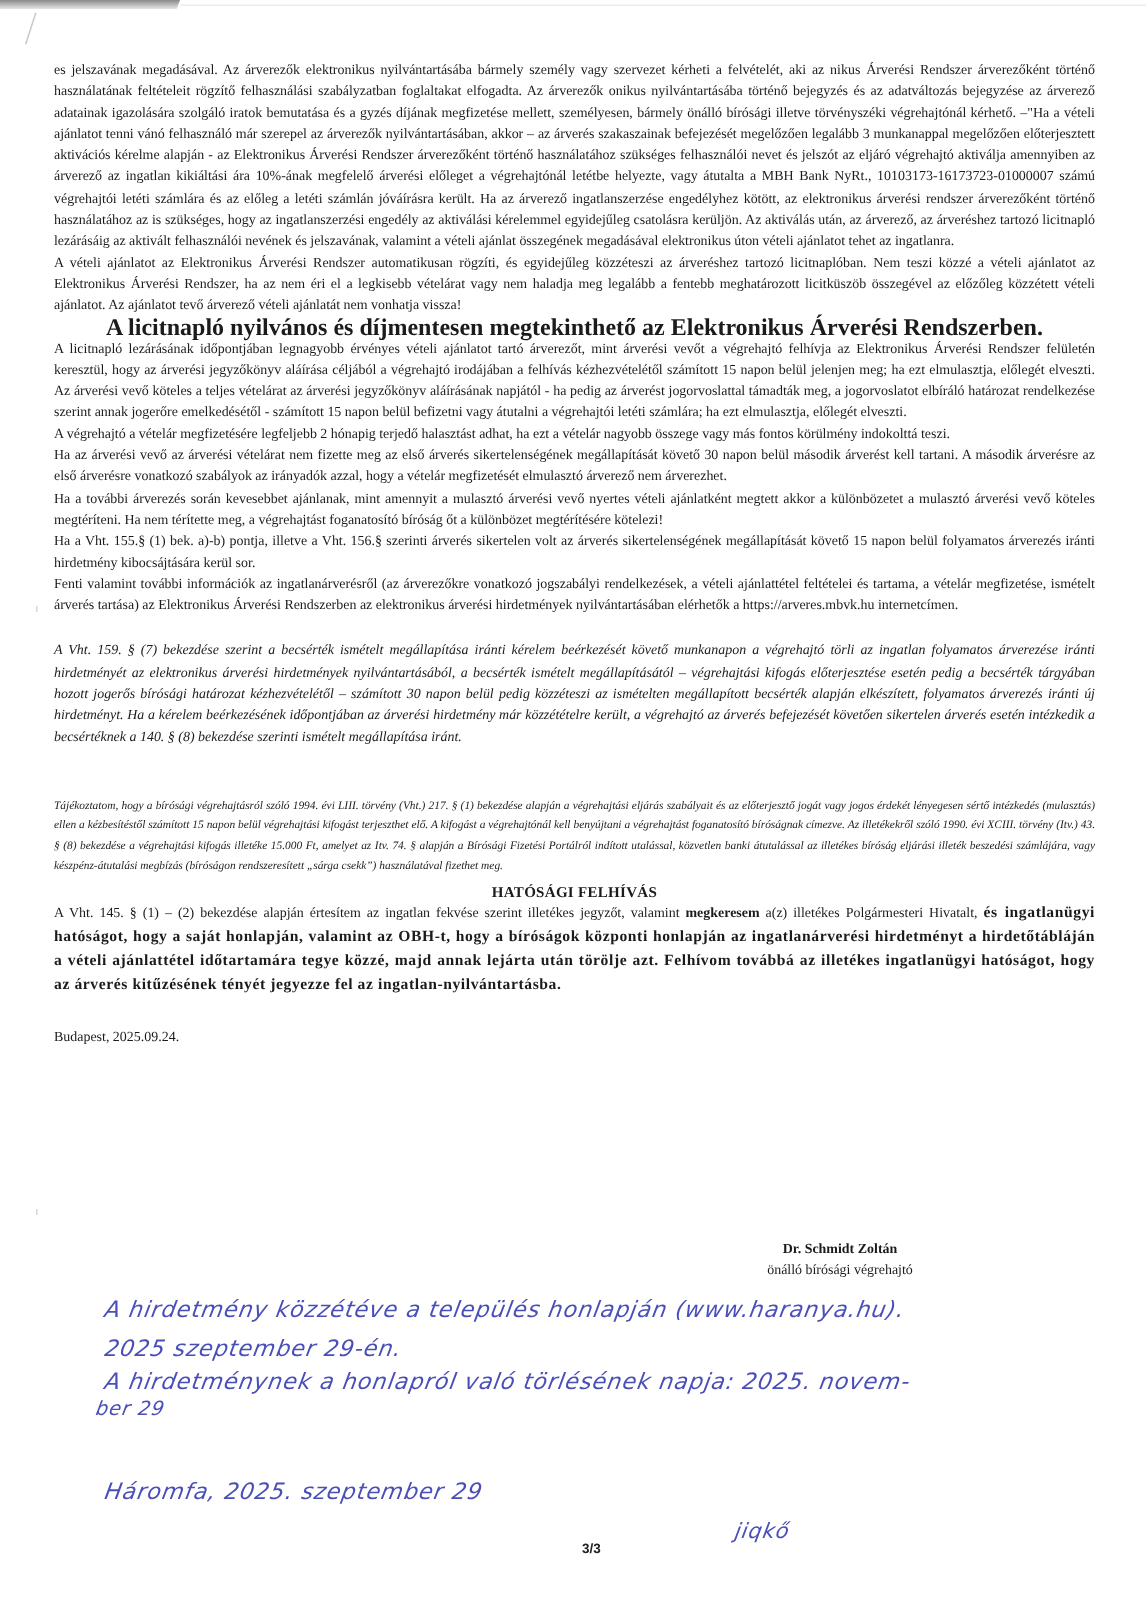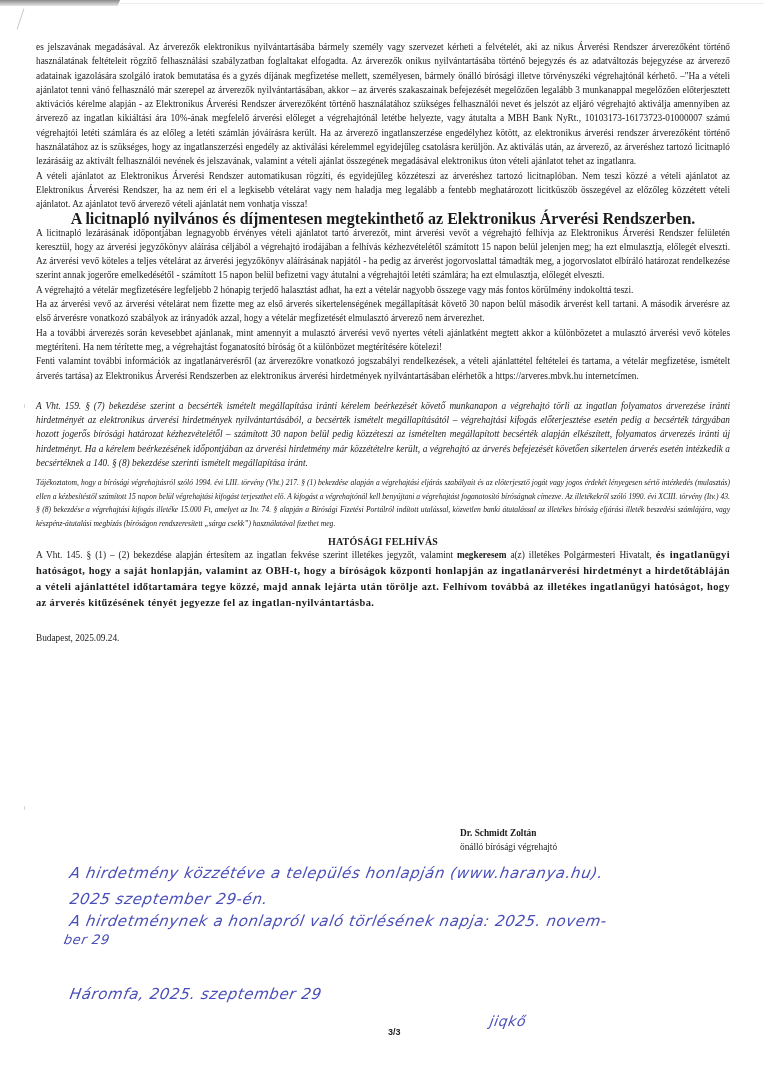--- a/index.html
+++ b/index.html
@@ -6,27 +6,27 @@
   body { width: 764px; height: 1080px; position: relative; overflow: hidden; font-family: "Liberation Serif", serif; color: #1b1b1b; }
   .scan-shadow { position: absolute; left: 0; top: 0; width: 120px; height: 6px; background: linear-gradient(to bottom, #8a8a8a, #e6e6e6); transform: skewX(-20deg); transform-origin: top left; }
   .scan-line { position: absolute; left: 20px; top: 8px; width: 1px; height: 22px; background: #c8c8c8; transform: rotate(18deg); }
   .top-rule { position: absolute; left: 120px; right: 0; top: 3px; height: 1px; background: #ececec; }
   .page { position: absolute; left: 36px; top: 40px; width: 694px; }
   p { margin: 0; font-size: 9.3px; line-height: 14.3px; text-align: justify; }
   .first-block p { text-indent: 0; }
   .centered-bold { text-align: center; font-weight: bold; font-size: 16px; line-height: 14px; }
   .italic-block { margin-top: 16px; font-style: italic; }
   .italic-block p { font-size: 9.3px; line-height: 14.3px; }
-  .info-block { margin-top: 6px; font-style: italic; }
+  .info-block { margin-top: 31px; font-style: italic; }
   .info-block p { font-size: 7.6px; line-height: 13.5px; }
   .heading { margin-top: 6px; text-align: center; font-weight: bold; font-size: 10px; letter-spacing: 0.2px; }
   .auth p { font-size: 9.3px; line-height: 15px; }
   .auth .b { font-weight: bold; font-size: 10.4px; letter-spacing: 0.4px; }
   .date { margin-top: 22px; font-size: 9.3px; }
-  .sig { position: absolute; left: 460px; width: 200px; text-align: left; font-size: 9.3px; line-height: 14px; }
+  .sig { position: absolute; left: 460px; width: 200px; text-align: center; font-size: 9.3px; line-height: 14px; }
   .sig .name { font-weight: bold; }
   .hand { position: absolute; font-family: "DejaVu Sans", sans-serif; font-style: italic; color: #4a4fb8; font-size: 15px; letter-spacing: 0.6px; white-space: nowrap; transform: skewX(-10deg); font-weight: 300; }
   .pagenum { position: absolute; left: 370px; top: 1027px; font-family: "Liberation Sans", sans-serif; font-weight: bold; font-size: 9px; color: #222; margin-left: 18px; }
   .left-dot { position: absolute; left: 24px; width: 1px; height: 4px; background: #d8d8d8; }
 </style>
 </head>
 <body>
 
 <div class="scan-shadow"></div>
 <div class="scan-line"></div>
@@ -34,20 +34,21 @@
 
 <div class="page">
   <div class="first-block">
     <p>es jelszavának megadásával. Az árverezők elektronikus nyilvántartásába bármely személy vagy szervezet kérheti a felvételét, aki az nikus Árverési Rendszer árverezőként történő használatának feltételeit rögzítő felhasználási szabályzatban foglaltakat elfogadta. Az árverezők onikus nyilvántartásába történő bejegyzés és az adatváltozás bejegyzése az árverező adatainak igazolására szolgáló iratok bemutatása és a gyzés díjának megfizetése mellett, személyesen, bármely önálló bírósági illetve törvényszéki végrehajtónál kérhető. –"Ha a vételi ajánlatot tenni vánó felhasználó már szerepel az árverezők nyilvántartásában, akkor – az árverés szakaszainak befejezését megelőzően legalább 3 munkanappal megelőzően előterjesztett aktivációs kérelme alapján - az Elektronikus Árverési Rendszer árverezőként történő használatához szükséges felhasználói nevet és jelszót az eljáró végrehajtó aktiválja amennyiben az árverező az ingatlan kikiáltási ára 10%-ának megfelelő árverési előleget a végrehajtónál letétbe helyezte, vagy átutalta a MBH Bank NyRt., 10103173-16173723-01000007 számú végrehajtói letéti számlára és az előleg a letéti számlán jóváírásra került. Ha az árverező ingatlanszerzése engedélyhez kötött, az elektronikus árverési rendszer árverezőként történő használatához az is szükséges, hogy az ingatlanszerzési engedély az aktiválási kérelemmel egyidejűleg csatolásra kerüljön. Az aktiválás után, az árverező, az árveréshez tartozó licitnapló lezárásáig az aktivált felhasználói nevének és jelszavának, valamint a vételi ajánlat összegének megadásával elektronikus úton vételi ajánlatot tehet az ingatlanra.</p>
     <p>A vételi ajánlatot az Elektronikus Árverési Rendszer automatikusan rögzíti, és egyidejűleg közzéteszi az árveréshez tartozó licitnaplóban. Nem teszi közzé a vételi ajánlatot az Elektronikus Árverési Rendszer, ha az nem éri el a legkisebb vételárat vagy nem haladja meg legalább a fentebb meghatározott licitküszöb összegével az előzőleg közzétett vételi ajánlatot. Az ajánlatot tevő árverező vételi ajánlatát nem vonhatja vissza!</p>
     <p class="centered-bold">A licitnapló nyilvános és díjmentesen megtekinthető az Elektronikus Árverési Rendszerben.</p>
     <p>A licitnapló lezárásának időpontjában legnagyobb érvényes vételi ajánlatot tartó árverezőt, mint árverési vevőt a végrehajtó felhívja az Elektronikus Árverési Rendszer felületén keresztül, hogy az árverési jegyzőkönyv aláírása céljából a végrehajtó irodájában a felhívás kézhezvételétől számított 15 napon belül jelenjen meg; ha ezt elmulasztja, előlegét elveszti. Az árverési vevő köteles a teljes vételárat az árverési jegyzőkönyv aláírásának napjától - ha pedig az árverést jogorvoslattal támadták meg, a jogorvoslatot elbíráló határozat rendelkezése szerint annak jogerőre emelkedésétől - számított 15 napon belül befizetni vagy átutalni a végrehajtói letéti számlára; ha ezt elmulasztja, előlegét elveszti.</p>
     <p>A végrehajtó a vételár megfizetésére legfeljebb 2 hónapig terjedő halasztást adhat, ha ezt a vételár nagyobb összege vagy más fontos körülmény indokolttá teszi.</p>
     <p>Ha az árverési vevő az árverési vételárat nem fizette meg az első árverés sikertelenségének megállapítását követő 30 napon belül második árverést kell tartani. A második árverésre az első árverésre vonatkozó szabályok az irányadók azzal, hogy a vételár megfizetését elmulasztó árverező nem árverezhet.</p>
     <p>Ha a további árverezés során kevesebbet ajánlanak, mint amennyit a mulasztó árverési vevő nyertes vételi ajánlatként megtett akkor a különbözetet a mulasztó árverési vevő köteles megtéríteni. Ha nem térítette meg, a végrehajtást foganatosító bíróság őt a különbözet megtérítésére kötelezi!</p>
+    <p>Ha a Vht. 155.§ (1) bek. a)-b) pontja, illetve a Vht. 156.§ szerinti árverés sikertelen volt az árverés sikertelenségének megállapítását követő 15 napon belül folyamatos árverezés iránti hirdetmény kibocsájtására kerül sor.</p>
     <p>Fenti valamint további információk az ingatlanárverésről (az árverezőkre vonatkozó jogszabályi rendelkezések, a vételi ajánlattétel feltételei és tartama, a vételár megfizetése, ismételt árverés tartása) az Elektronikus Árverési Rendszerben az elektronikus árverési hirdetmények nyilvántartásában elérhetők a https://arveres.mbvk.hu internetcímen.</p>
   </div>
 
   <div class="italic-block">
     <p>A Vht. 159. § (7) bekezdése szerint a becsérték ismételt megállapítása iránti kérelem beérkezését követő munkanapon a végrehajtó törli az ingatlan folyamatos árverezése iránti hirdetményét az elektronikus árverési hirdetmények nyilvántartásából, a becsérték ismételt megállapításától – végrehajtási kifogás előterjesztése esetén pedig a becsérték tárgyában hozott jogerős bírósági határozat kézhezvételétől – számított 30 napon belül pedig közzéteszi az ismételten megállapított becsérték alapján elkészített, folyamatos árverezés iránti új hirdetményt. Ha a kérelem beérkezésének időpontjában az árverési hirdetmény már közzétételre került, a végrehajtó az árverés befejezését követően sikertelen árverés esetén intézkedik a becsértéknek a 140. § (8) bekezdése szerinti ismételt megállapítása iránt.</p>
   </div>
 
   <div class="info-block">
     <p>Tájékoztatom, hogy a bírósági végrehajtásról szóló 1994. évi LIII. törvény (Vht.) 217. § (1) bekezdése alapján a végrehajtási eljárás szabályait és az előterjesztő jogát vagy jogos érdekét lényegesen sértő intézkedés (mulasztás) ellen a kézbesítéstől számított 15 napon belül végrehajtási kifogást terjeszthet elő. A kifogást a végrehajtónál kell benyújtani a végrehajtást foganatosító bíróságnak címezve. Az illetékekről szóló 1990. évi XCIII. törvény (Itv.) 43. § (8) bekezdése a végrehajtási kifogás illetéke 15.000 Ft, amelyet az Itv. 74. § alapján a Bírósági Fizetési Portálról indított utalással, közvetlen banki átutalással az illetékes bíróság eljárási illeték beszedési számlájára, vagy készpénz-átutalási megbízás (bíróságon rendszeresített „sárga csekk”) használatával fizethet meg.</p>
   </div>

